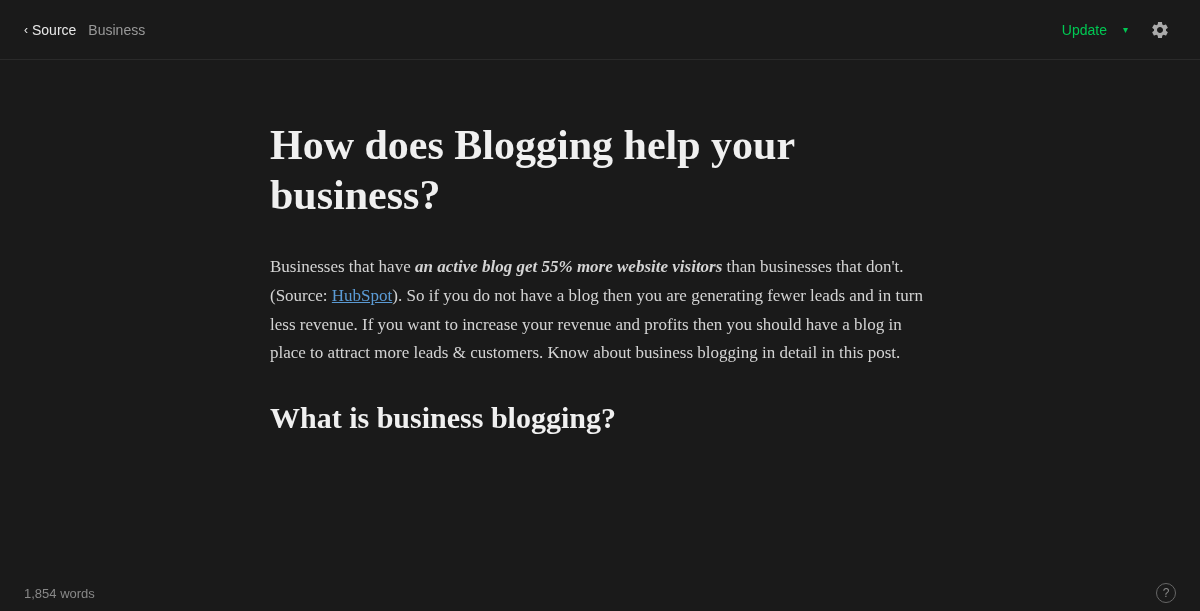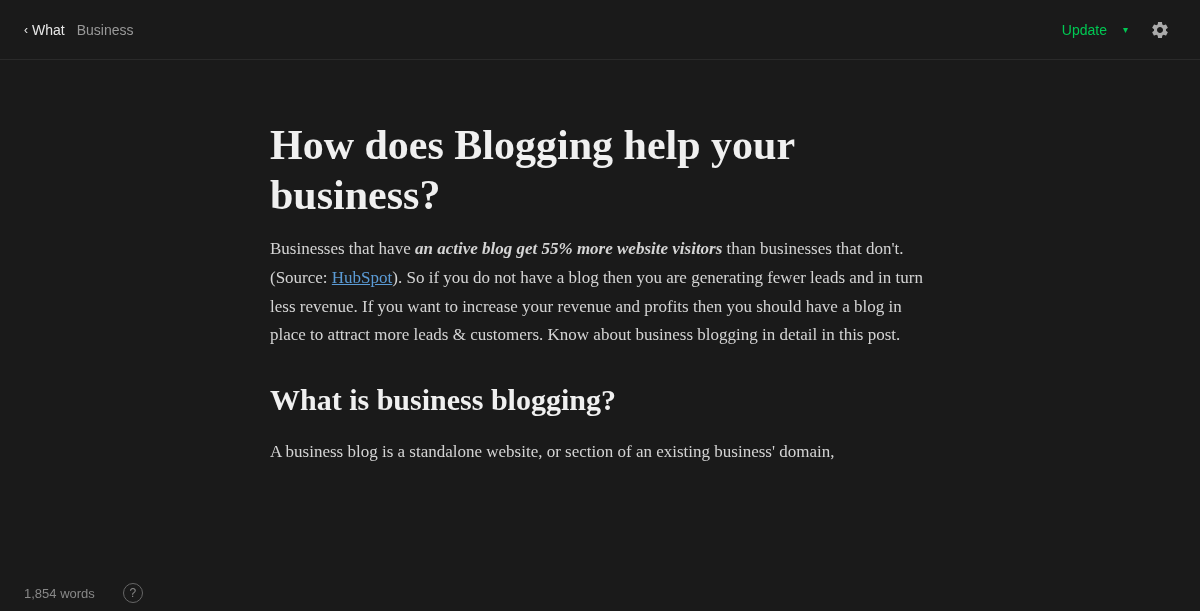--- a/index.html
+++ b/index.html
@@ -106,21 +106,21 @@
       margin: 0 auto;
       overflow: hidden;
     }
 
     .article-title {
       font-family: Georgia, 'Times New Roman', serif;
       font-size: 42px;
       font-weight: 700;
       color: #f0f0f0;
       line-height: 1.2;
-      margin-bottom: 14px;
+      margin-bottom: 32px;
     }
 
     .article-body {
       font-family: Georgia, 'Times New Roman', serif;
       font-size: 17px;
       line-height: 1.7;
       color: #d4d4d4;
       margin-bottom: 32px;
     }
 
@@ -145,21 +145,21 @@
 
     
     .bottom-bar {
       position: absolute;
       bottom: 0;
       right: 0;
       left: 0;
       height: 36px;
       display: flex;
       align-items: center;
-      justify-content: flex-start;
+      justify-content: space-between;
       padding: 0 24px;
       gap: 28px;
     }
 
     .word-count {
       font-family: -apple-system, BlinkMacSystemFont, 'Segoe UI', sans-serif;
       font-size: 13px;
       color: #888;
     }
 
@@ -178,21 +178,21 @@
       font-family: -apple-system, BlinkMacSystemFont, 'Segoe UI', sans-serif;
     }
   </style>
 </head>
 <body>
 
 <div class="top-bar">
   <div class="top-bar-left">
     <a class="back-link">
       <span class="back-chevron">‹</span>
-      <span>What</span>
+      <span>Source</span>
     </a>
     <span class="status-badge">Business</span>
   </div>
   <div class="top-bar-right">
     <button class="update-button">
       <span>Update</span>
       <span class="update-chevron">▾</span>
     </button>
     <button class="settings-icon-btn">
       <svg viewBox="0 0 24 24" xmlns="http://www.w3.org/2000/svg">
@@ -205,21 +205,20 @@
 <div class="content-area">
   <h1 class="article-title">How does Blogging help your business?</h1>
 
   <p class="article-body">
     <span>Businesses that have </span><span class="bold-italic">an active blog get 55% more website visitors</span><span> than businesses that don't. (Source: </span><a href="#">HubSpot</a><span>). So if you do not have a blog then you are generating fewer leads and in turn less revenue. If you want to increase your revenue and profits then you should have a blog in place to attract more leads &amp; customers. Know about business blogging in detail in this post.</span>
   </p>
 
   <h2 class="section-heading">What is business blogging?</h2>
 
 
-  <p class="article-body">A business blog is a standalone website, or section of an existing business' domain,</p>
 </div>
 
 <div class="bottom-bar">
   <span class="word-count">1,854 words</span>
   <button class="help-icon-btn">
     <span>?</span>
   </button>
 </div>
 
 </body></html>

